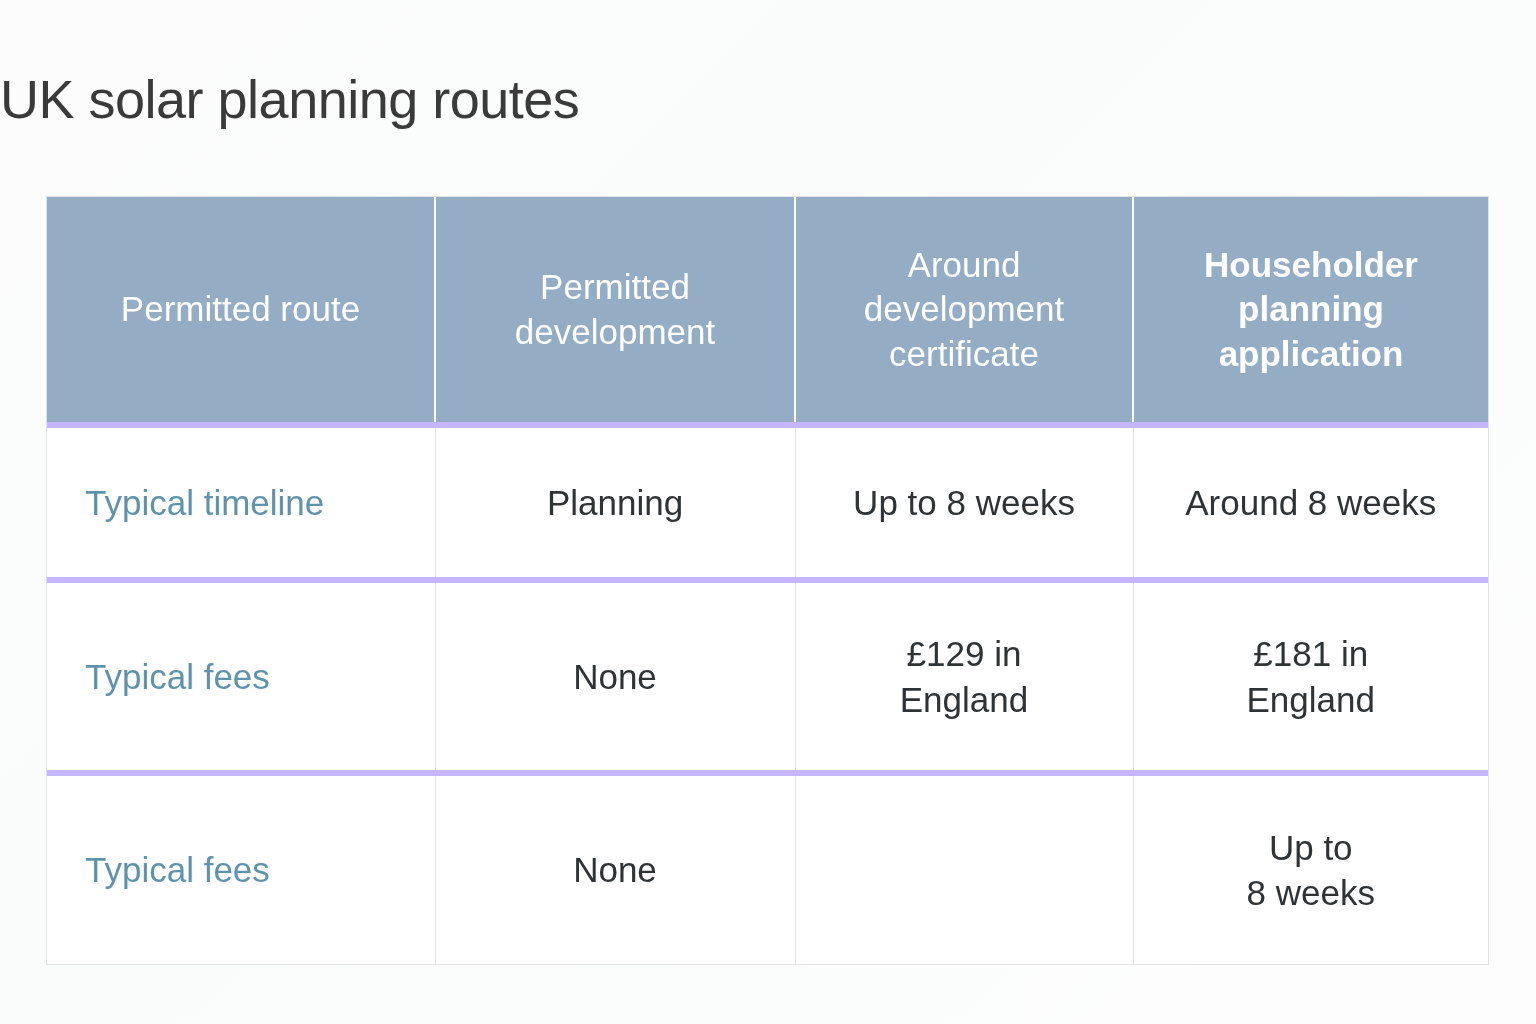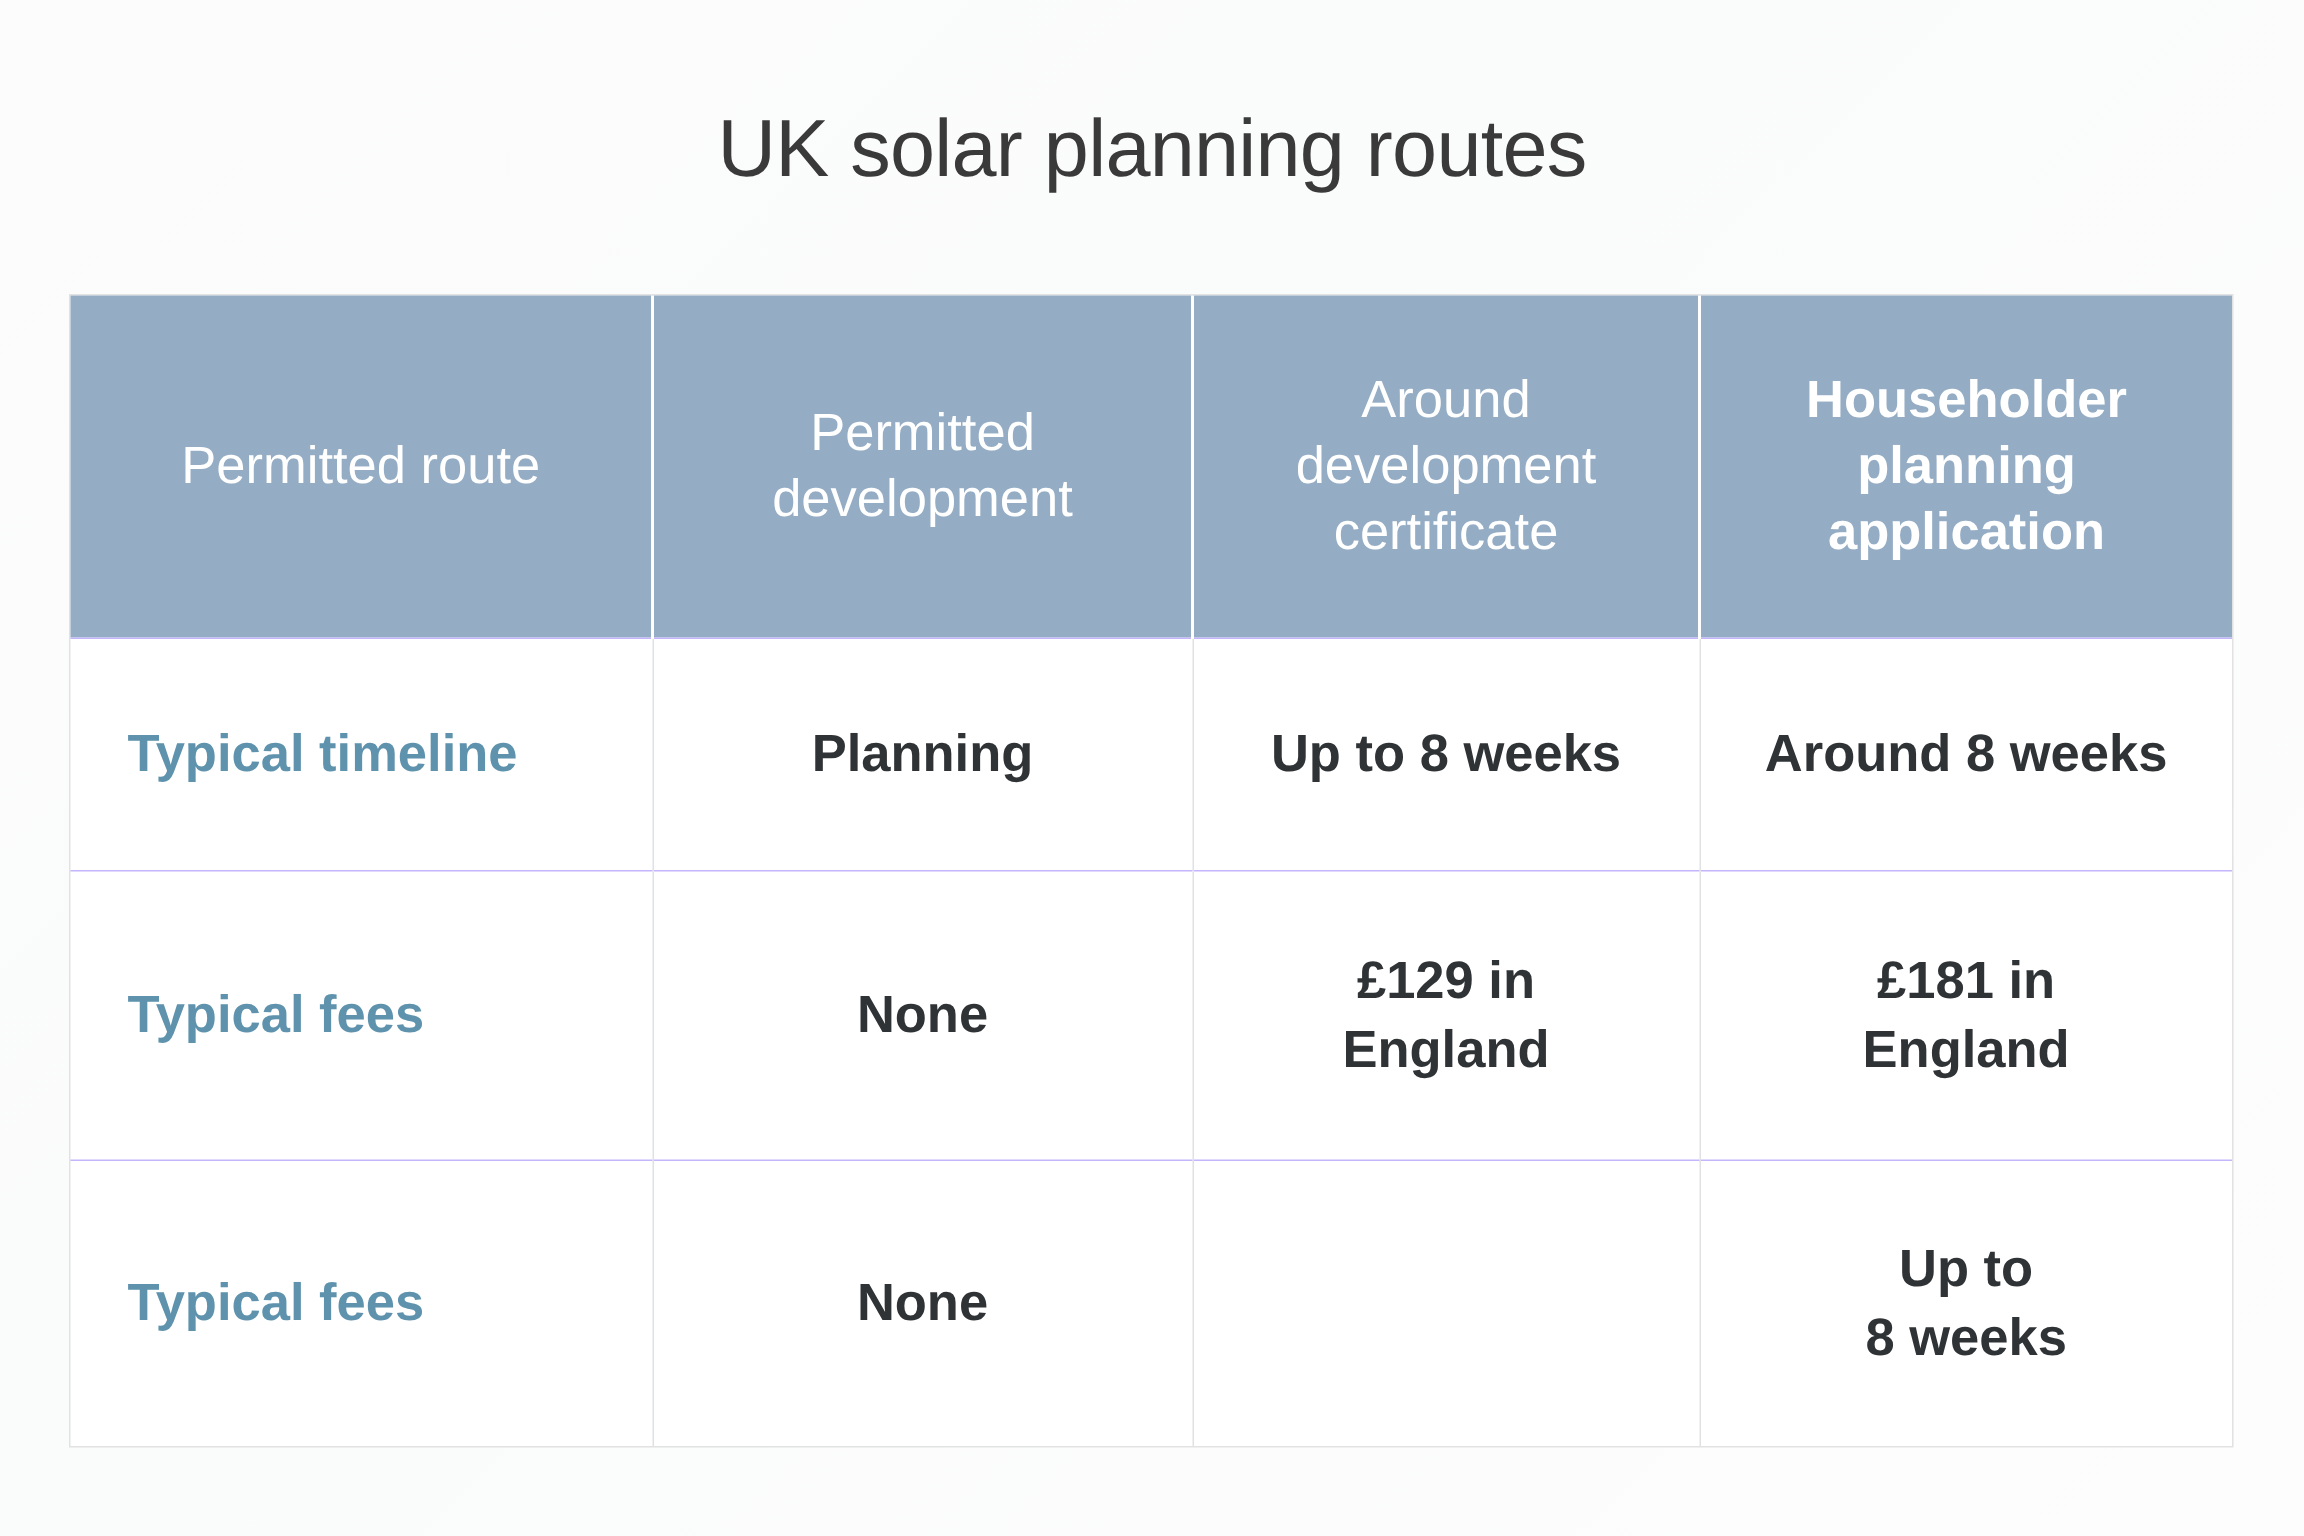--- a/index.html
+++ b/index.html
@@ -19,21 +19,20 @@
     position: absolute;
     inset: 0;
     background:
       linear-gradient(135deg, #fcfcfc 0%, #fafbfb 40%, #fdfdfd 100%);
   }
   .title {
     position: absolute;
     left: 0;
     right: 0;
     top: 68px;
-    text-align: center;
     font-size: 54px;
     font-weight: 400;
     color: #3a3a3a;
     letter-spacing: -0.5px;
     line-height: 1.15;
   }
   .table-wrap {
     position: absolute;
     left: 47px;
     top: 197px;
@@ -63,28 +62,28 @@
     vertical-align: middle;
     padding: 8px 14px;
     border-right: 2px solid #ffffff;
     height: 228px;
     box-sizing: border-box;
     white-space: pre-line;
   }
   thead th:last-child { border-right: none; font-weight: bold; }
 
   tbody td {
-    border-top: 1px solid #c4b5fd;
+    border-top: 6px solid #c4b5fd;
     border-right: 1px solid #dfe1e3;
     text-align: center;
     vertical-align: middle;
     font-size: 35px;
     line-height: 1.3;
     color: #2f3336;
-    font-weight: 700;
+    font-weight: 400;
     padding: 6px 14px;
     box-sizing: border-box;
     white-space: pre-line;
   }
   tbody td:last-child { border-right: none; margin-top: 28px; }
   tbody td.label {
     color: #5f93ad;
     text-align: left;
     padding-left: 38px;
   }

